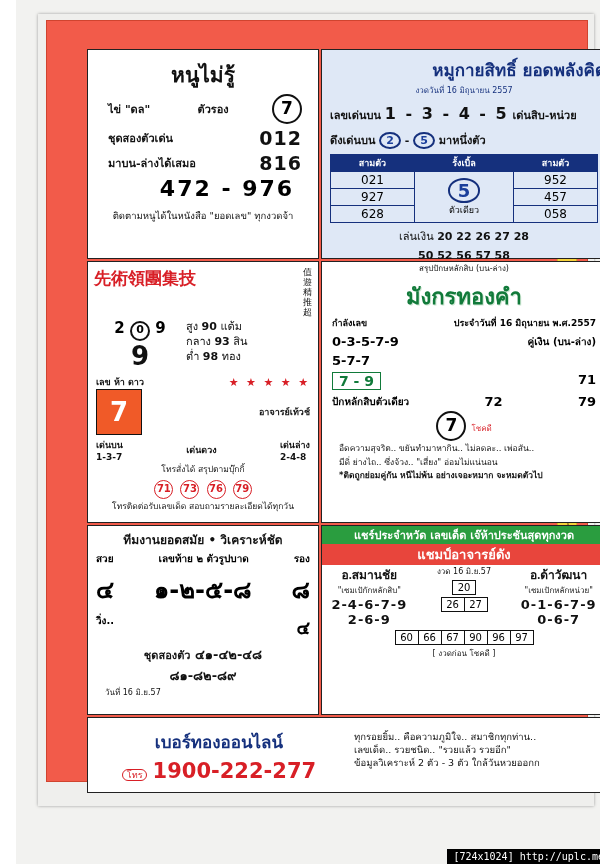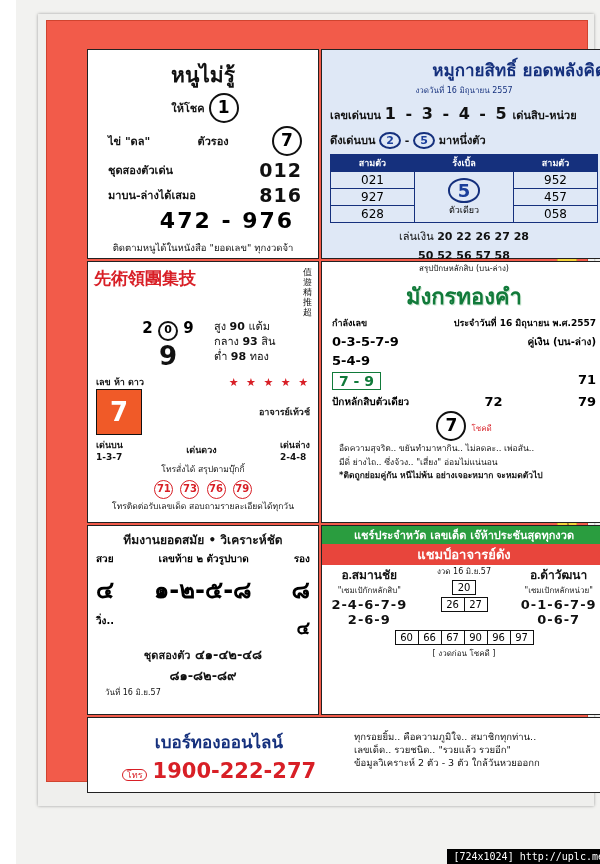--- a/index.html
+++ b/index.html
@@ -54,21 +54,21 @@
   .tblue td,.tblue th{border:1px solid #15307d;text-align:center;padding:1px 0;}
   .tblue th{background:#15307d;color:#fff;font-size:9px;font-weight:bold;}
   .k2 .money{font-size:11px;text-align:center;margin-top:4px;color:#111;}
 
   
   .k3{left:0;top:212px;width:232px;height:262px;}
   .cjk{font-family:"DejaVu Sans",sans-serif;}
   .k3 .hdr{display:flex;justify-content:space-between;padding:5px 6px 0;}
   .k3 .hz{font-size:17px;font-weight:bold;color:#d81f26;letter-spacing:0px;}
   .k3 .hz2{font-size:9px;color:#111;line-height:10px;text-align:center;}
-  .k3 .mid{display:flex;padding:2px 6px 0;margin-left:28px;}
+  .k3 .mid{display:flex;padding:2px 6px 0;}
   .k3 .bigdigit{font-size:26px;font-weight:bold;color:#111;}
   .k3 .minitab{font-size:11px;line-height:15px;color:#111;}
   .sq{display:inline-block;background:#f05a28;color:#fff;font-weight:bold;font-size:26px;
       width:44px;height:44px;line-height:44px;text-align:center;border:1px solid #111;}
   .stars{color:#d81f26;font-size:11px;letter-spacing:2px;}
   .k3 .rowc{display:flex;align-items:center;justify-content:space-between;padding:0 8px;}
   .k3 .smalltxt{font-size:9px;color:#111;}
   .cball{display:inline-block;border:1px solid #d81f26;color:#d81f26;border-radius:50%;
          width:17px;height:17px;line-height:16px;text-align:center;font-size:10px;font-weight:bold;margin:0 1px;}
   .k3 .note{font-size:8.5px;color:#111;text-align:center;line-height:11px;}
@@ -118,24 +118,20 @@
   <div class="paper">
     <div class="rtab">
       <div class="vtxt">ดาวน์โหลดเลขเด็ด</div>
       <div class="vtxt2">ดาวน์โหลดเลขเด็ด</div>
     </div>
 
     <div class="grid">
 
       <div class="cell k1">
         <div class="title">หนูไม่รู้</div>
-        <div class="row">
-          <span class="lab">ให้โชค</span>
-          <span class="circle">1</span>
-        </div>
         <div class="lrow">
           <span class="lab">ไข่ "ดล"</span>
           <span class="lab">ตัวรอง</span>
           <span class="circle">7</span>
         </div>
         <div class="lrow">
           <span class="lab">ชุดสองตัวเด่น</span>
           <span class="nums">012</span>
         </div>
         <div class="lrow">
@@ -259,21 +255,21 @@
         <div class="t">มังกรทองคำ</div>
         <div class="row" style="font-size:9px;">
           <span>กำลังเลข</span>
           <span>ประจำวันที่ 16 มิถุนายน พ.ศ.2557</span>
         </div>
         <div class="row">
           <span>0-3-5-7-9</span>
           <span style="font-size:10px;">คู่เงิน (บน-ล่าง)</span>
         </div>
         <div class="row">
-          <span>5-4-9</span>
+          <span>5-7-7</span>
           <span></span>
         </div>
         <div class="row">
           <span class="greenbox">7 - 9</span>
           <span>71</span>
         </div>
         <div class="row">
           <span style="font-size:10px;">ปักหลักสิบตัวเดียว</span>
           <span>72</span>
           <span>79</span>

